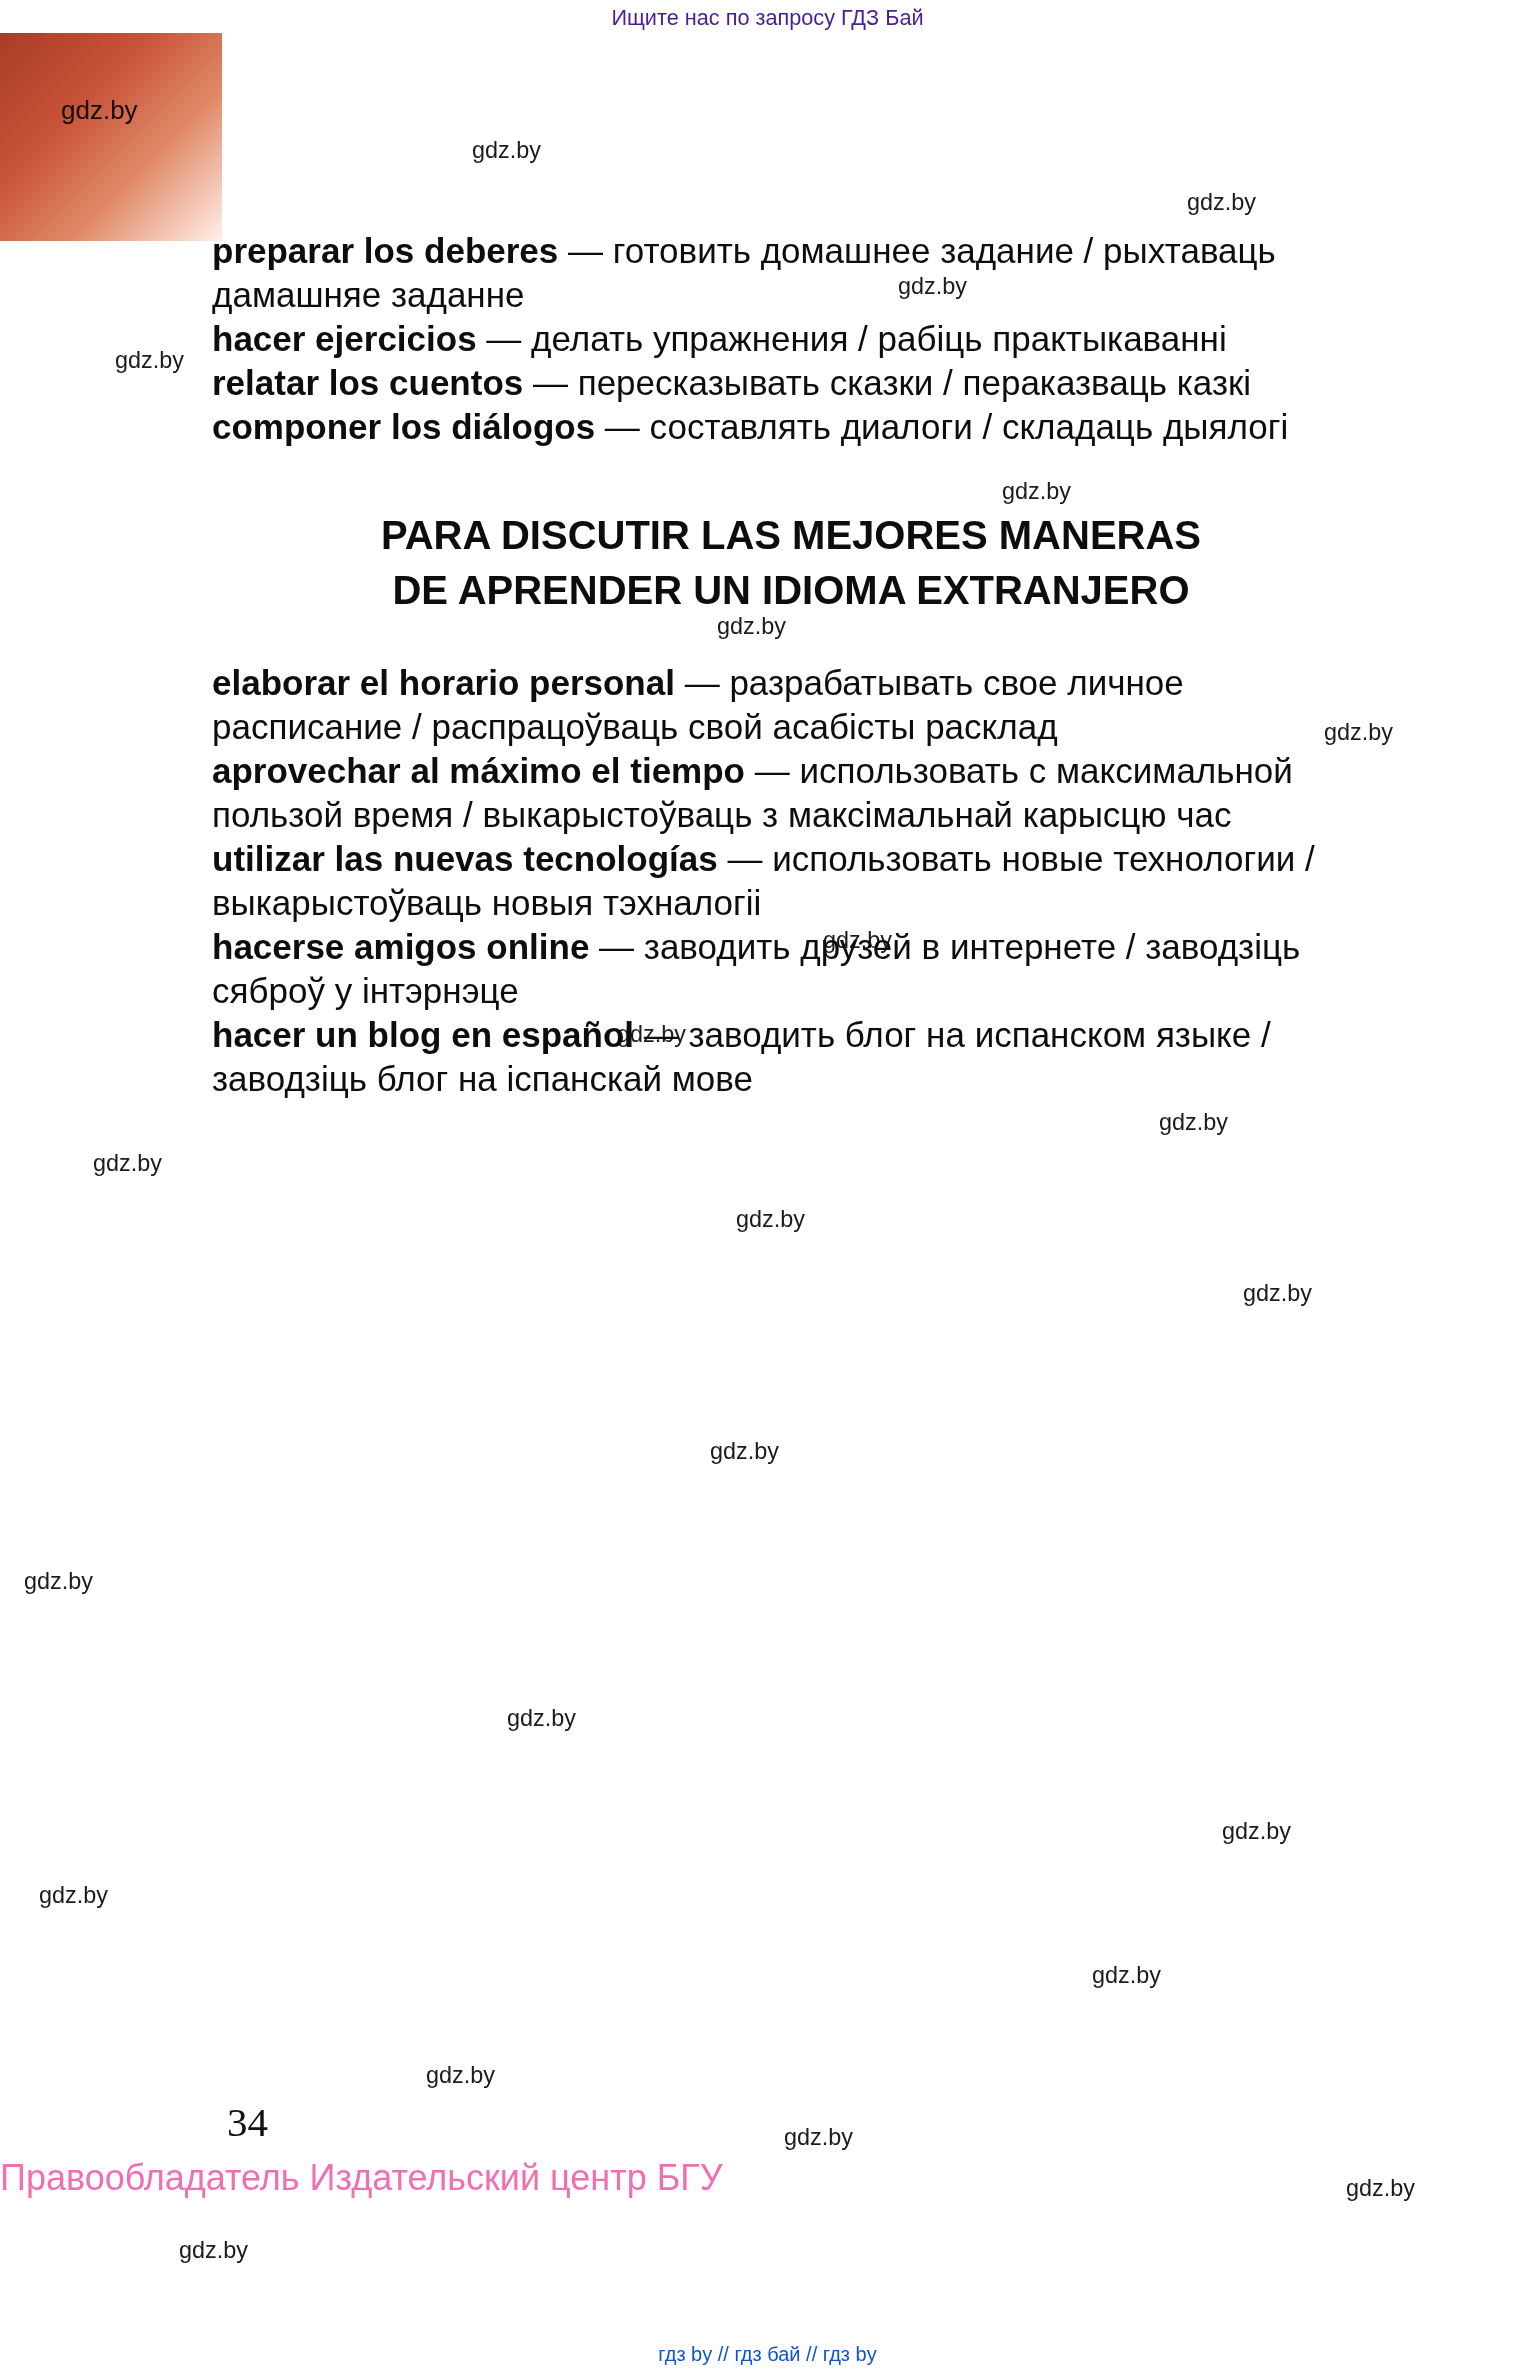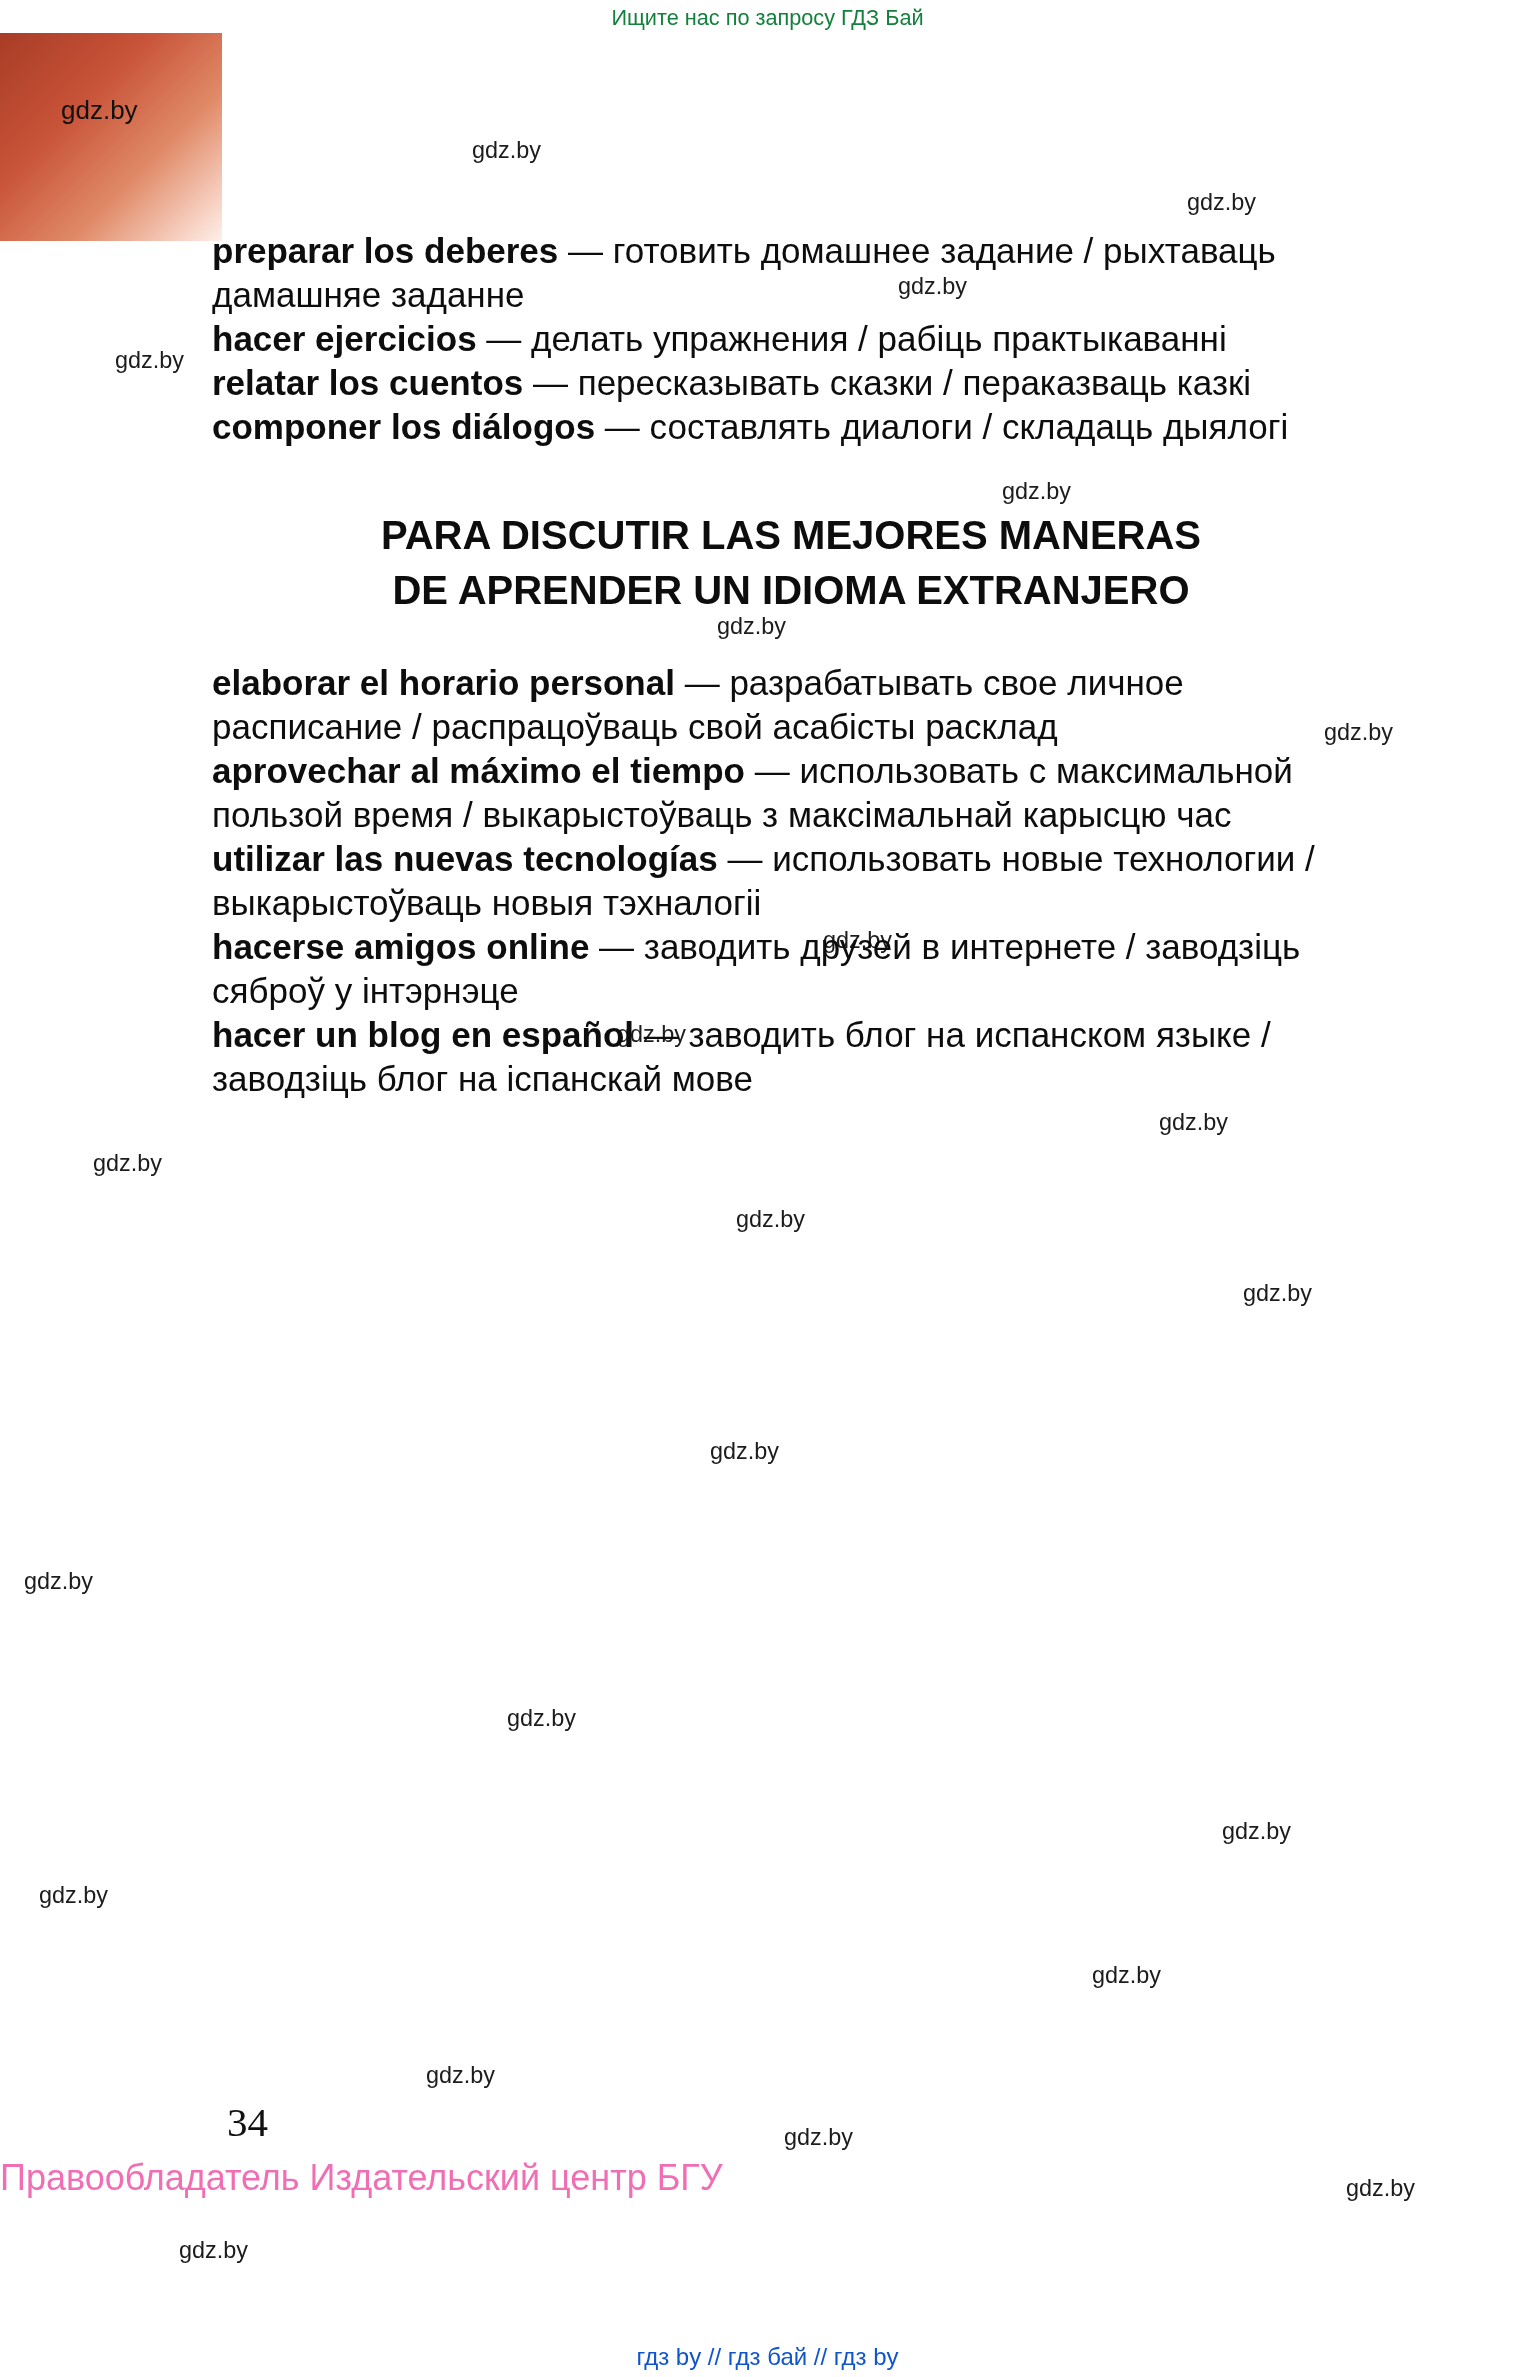--- a/index.html
+++ b/index.html
@@ -11,21 +11,21 @@
     background: #ffffff;
     font-family: "Liberation Sans", sans-serif;
     color: #111;
     overflow: hidden;
   }
   .top-banner {
     position: absolute;
     top: 5.2px; left: 0;
     width: 100%;
     text-align: center;
-    color: #15803d;
+    color: #4c1d95;
     font-size: 21.7px;
   }
   .red-block {
     position: absolute;
     left: 0; top: 33px;
     width: 222px; height: 208px;
     background: linear-gradient(135deg, #a93c26 0%, #c85338 35%, #e08a68 65%, #f6cdbd 88%, #fdf0ea 100%);
   }
   .red-block-label {
     position: absolute;
@@ -71,21 +71,21 @@
     text-align: left;
     color: #f06eb4;
     font-size: 36px;
   }
   .footer-links {
     position: absolute;
     top: 2343px; left: 0;
     width: 100%;
     text-align: center;
     color: #1155cc;
-    font-size: 24px;
+    font-size: 20px;
     cursor: pointer;
   }
 </style>
 </head>
 <body>
 
 <div class="page">
 
   <div class="top-banner">Ищите нас по запросу ГДЗ Бай</div>
 

